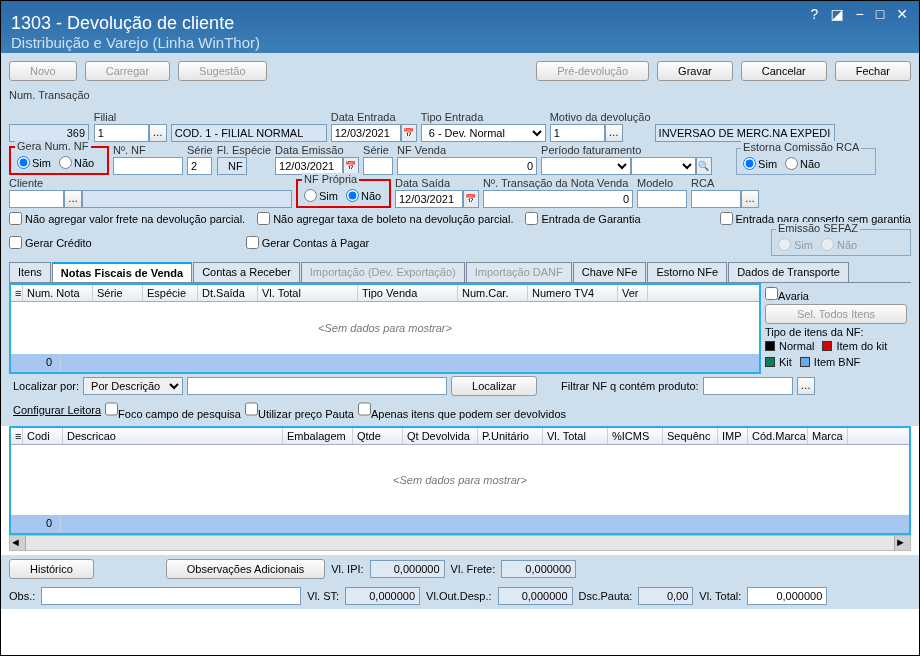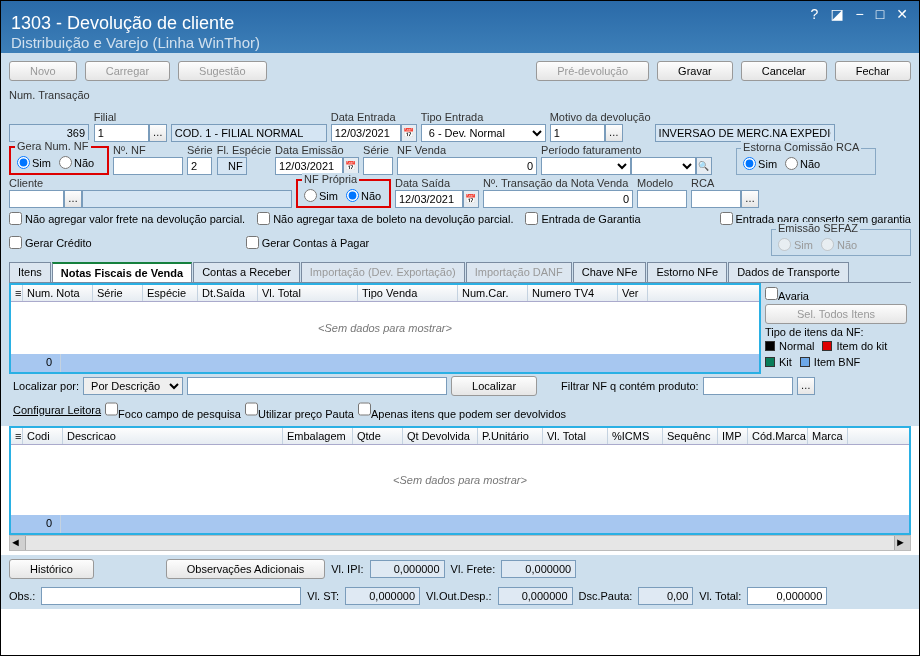--- a/index.html
+++ b/index.html
@@ -28,21 +28,21 @@
 .group.highlight { border: 2px solid #d00; }
 .group-title { font-size: 11px; color: #333; position: absolute; top: -8px; left: 4px; background: #cddfed; padding: 0 2px; }
 .radio-opts { display: flex; gap: 8px; padding-top: 6px; }
 .radio-opts label { font-size: 11px; display: flex; align-items: center; gap: 2px; }
 
 .checkline { display: flex; gap: 12px; align-items: center; padding: 2px 0; flex-wrap: wrap; }
 .checkline label { display: flex; align-items: flex-end; gap: 3px; font-size: 11px; }
 
 .tabs { display: flex; border-bottom: 1px solid #7a8ba0; margin-top: 4px; }
 .tab { padding: 3px 8px; border: 1px solid #7a8ba0; border-bottom: none; background: #dce6f0; cursor: pointer; font-size: 11px; margin-right: 1px; }
-.tab.active { background: #fff; font-weight: bold; border-top: 2px solid #15803d; }
+.tab.active { background: #fff; font-weight: bold; border-top: 2px solid #0ea5e9; }
 .tab.disabled { color: #999; }
 
 .grid { border: 2px solid #2ab0e4; background: #fff; }
 .grid-head { display: flex; background: linear-gradient(#fdfdfd,#e6ecf2); border-bottom: 1px solid #aac; }
 .grid-head div { padding: 2px 4px; border-right: 1px solid #c4d2e0; font-size: 11px; }
 .grid-body { height: 52px; display: flex; align-items: center; justify-content: center; color: #777; font-style: italic; }
 .grid-foot { background: #a7c7f0; height: 18px; display: flex; }
 .grid-foot div { padding: 2px 8px; border-right: 1px solid #c4d2e0; }
 
 .side-panel { width: 150px; padding: 4px; font-size: 11px; }

